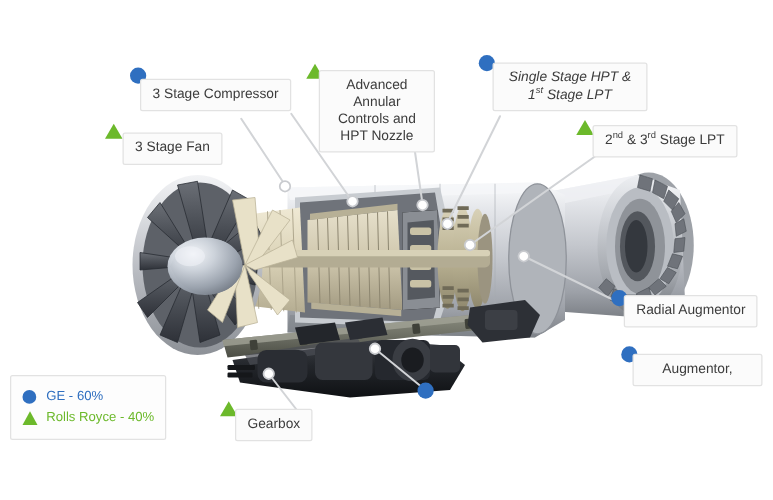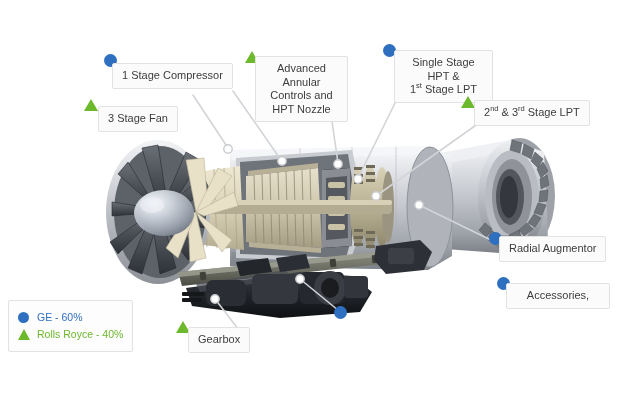--- a/index.html
+++ b/index.html
@@ -407,54 +407,54 @@
       <circle cx="358" cy="179" r="4.2"></circle>
       <circle cx="376" cy="196" r="4.2"></circle>
       <circle cx="419" cy="205" r="4.2"></circle>
       <circle cx="300" cy="279" r="4.2"></circle>
       <circle cx="215" cy="299" r="4.2"></circle>
     </g>
   </svg>
 
   <div class="marker dot" style="left:104px; top:54px;"></div>
   <div class="callout" style="left:112px; top:63px;">
-    <span>1 Stage Compressor</span>
+    <span>3 Stage Compressor</span>
   </div>
 
   <div class="marker tri" style="left:84px; top:99px;"></div>
   <div class="callout" style="left:98px; top:106px;">
     <span>3 Stage Fan</span>
   </div>
 
   <div class="marker tri" style="left:245px; top:51px;"></div>
   <div class="callout" style="left:255px; top:56px; white-space:normal; width:93px;">
     <span>Advanced Annular</span><br>
     <span>Controls and</span><br>
     <span>HPT Nozzle</span>
   </div>
 
   <div class="marker dot" style="left:383px; top:44px;"></div>
-  <div class="callout" style="left:394px; top:50px; white-space:normal; width:99px;">
+  <div class="callout" style="left:394px; top:50px; white-space:normal; width:124px;font-style:italic;">
     <span>Single Stage HPT &amp;</span><br>
     <span>1</span><sup>st</sup><span> Stage LPT</span>
   </div>
 
   <div class="marker tri" style="left:461px; top:96px;"></div>
   <div class="callout" style="left:474px; top:100px;">
     <span>2</span><sup>nd</sup><span> &amp; 3</span><sup>rd</sup><span> Stage LPT</span>
   </div>
 
   <div class="marker dot" style="left:489px; top:232px;"></div>
   <div class="callout" style="left:499px; top:236px;">
     <span>Radial Augmentor</span>
   </div>
 
   <div class="marker dot" style="left:497px; top:277px;"></div>
   <div class="callout" style="left:506px; top:283px; white-space:normal; width:104px;">
-    <span>Accessories,</span><br>
+    <span>Augmentor,</span><br>
   </div>
 
   <div class="marker dot" style="left:334px; top:306px;"></div>
 
   <div class="marker tri" style="left:176px; top:321px;"></div>
   <div class="callout" style="left:188px; top:327px;">
     <span>Gearbox</span>
   </div>
 
   <div id="legend">

